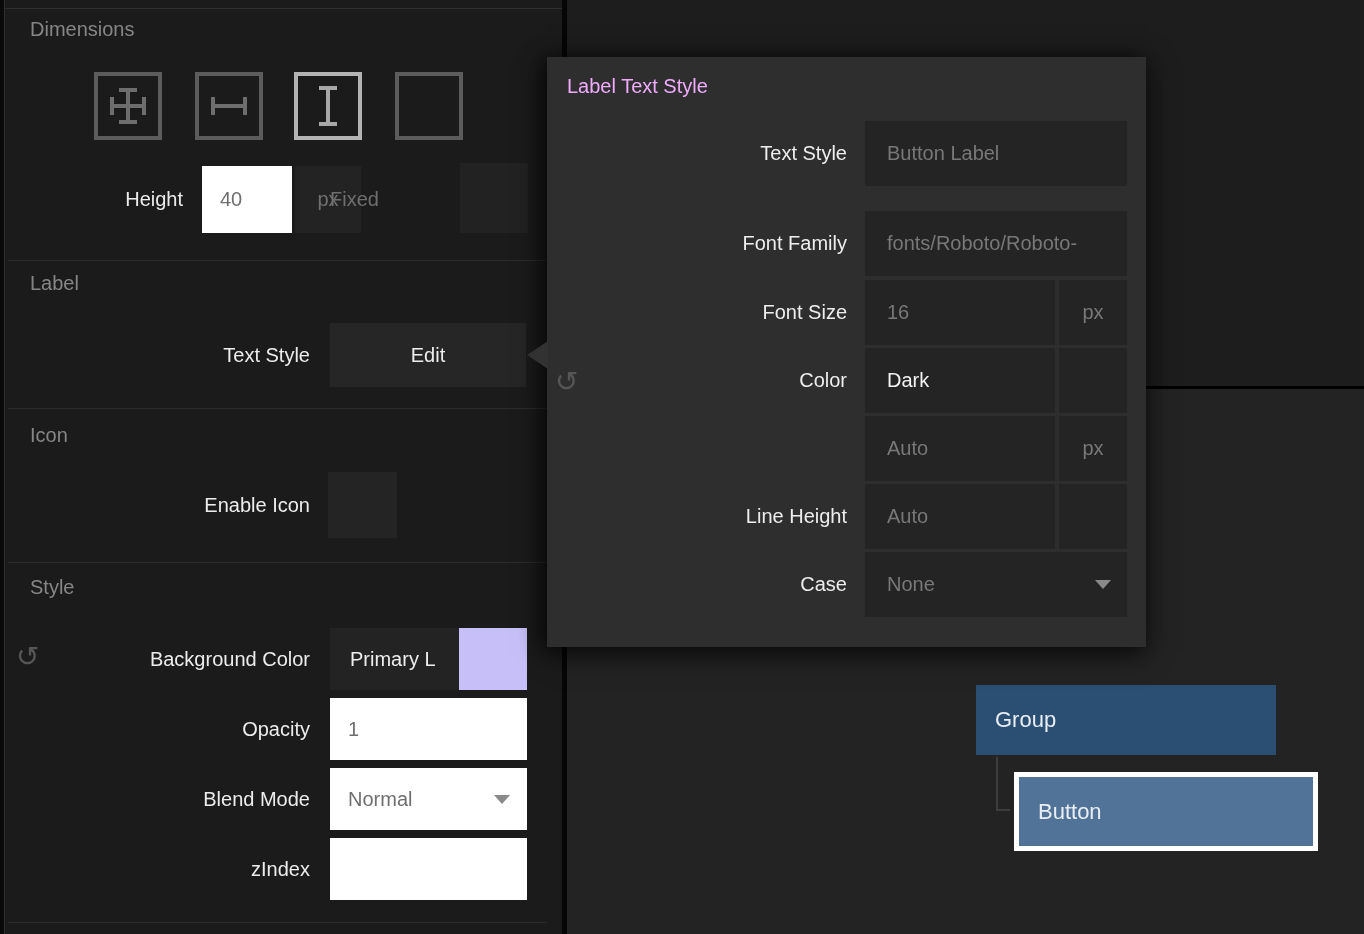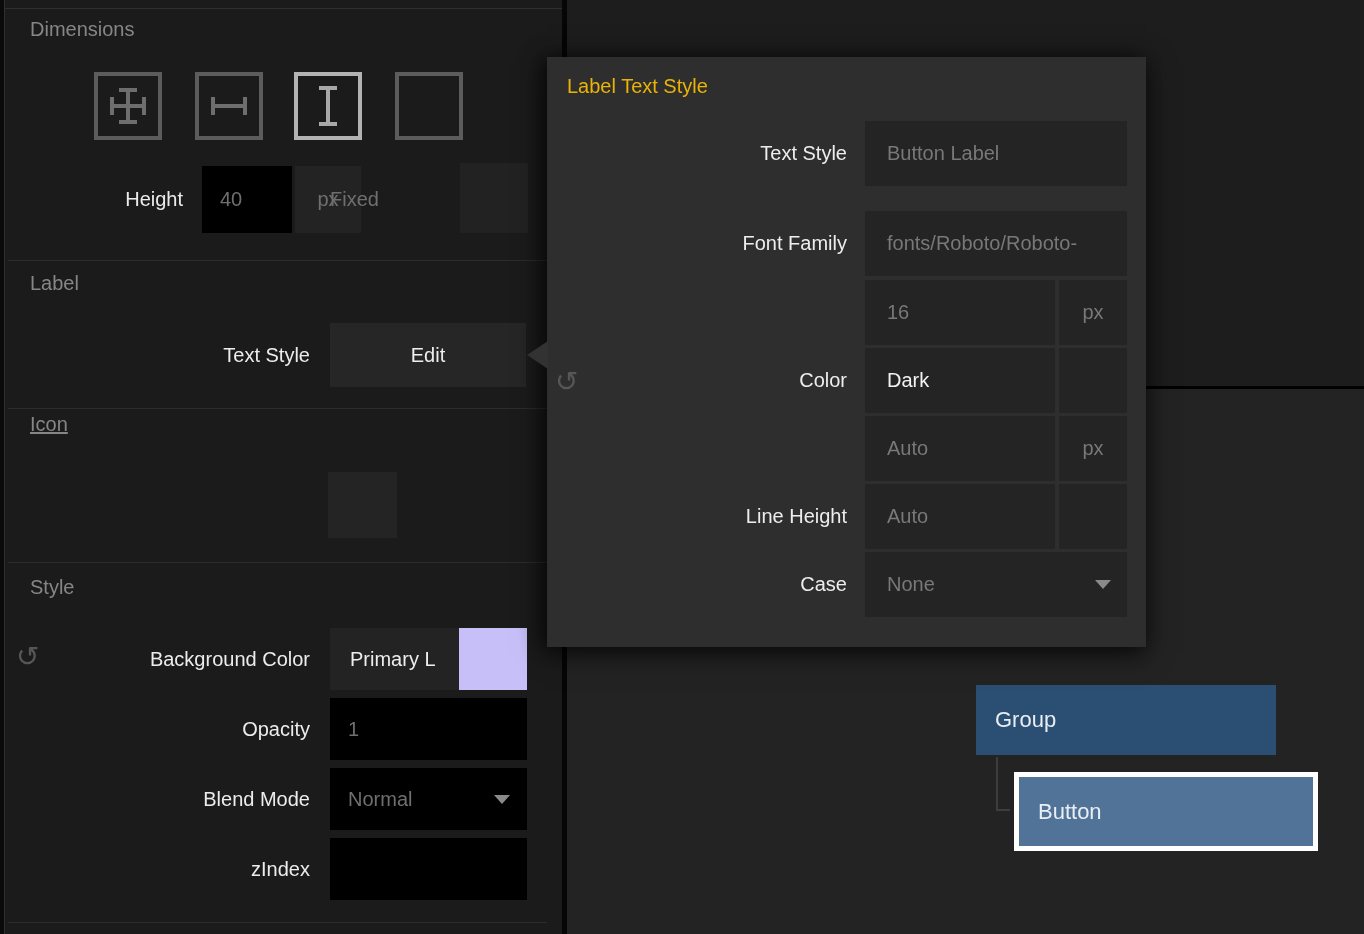--- a/index.html
+++ b/index.html
@@ -15,21 +15,21 @@
   .section-title{position:absolute;left:30px;font-size:20px;color:#868686;}
 
   .dim-btn{position:absolute;top:72px;width:68px;height:68px;border:4px solid #5c5c5c;
            background:transparent;display:flex;align-items:center;justify-content:center;padding:0;}
   .dim-btn svg{stroke:#6e6e6e;stroke-width:4;fill:none;}
   .dim-btn.selected{border-color:#b3b3b3;}
   .dim-btn.selected svg{stroke:#a8a8a8;}
 
   .row-label{position:absolute;font-size:20px;color:#ececec;display:flex;align-items:center;justify-content:flex-end;}
   .muted{color:#6f6f6f;}
-  .inp{position:absolute;background:#000000;color:#6f6f6f;font-size:20px;display:flex;align-items:center;padding-left:18px;}
+  .inp{position:absolute;background:#ffffff;color:#6f6f6f;font-size:20px;display:flex;align-items:center;padding-left:18px;}
   .unit{position:absolute;background:#232323;color:#6f6f6f;font-size:20px;display:flex;align-items:center;justify-content:center;}
   .checkbox{position:absolute;background:#222222;}
   .btn{position:absolute;background:#262626;color:#ededed;font-size:20px;display:flex;align-items:center;justify-content:center;border:none;padding:0;}
   .caret{width:0;height:0;border-left:8px solid transparent;border-right:8px solid transparent;border-top:9px solid #8a8a8a;}
   .caret-wrap{position:absolute;display:flex;align-items:center;justify-content:flex-end;}
   .reset{position:absolute;color:#565656;font-size:28px;line-height:28px;background:none;border:none;padding:0;}
   .swatch{position:absolute;}
 
   
   .canvas-top{position:absolute;left:562px;top:0;width:802px;height:386px;background:#1d1d1d;}
@@ -41,21 +41,21 @@
   .node-group{left:976px;top:685px;width:300px;height:70px;background:#2b4f72;}
   .node-button{left:1014px;top:772px;width:304px;height:79px;background:#517397;border:5px solid #ffffff;}
   .conn-v{position:absolute;left:996px;top:757px;width:2px;height:54px;background:#3d3d3d;}
   .conn-h{position:absolute;left:996px;top:809px;width:14px;height:2px;background:#3d3d3d;}
 
   
   .popup{position:absolute;left:547px;top:57px;width:599px;height:590px;background:#2e2e2e;
          box-shadow:0 6px 26px rgba(0,0,0,.65), -6px 0 18px rgba(0,0,0,.45);}
   .popup-beak{position:absolute;left:-20px;top:284px;width:0;height:0;
               border-top:14px solid transparent;border-bottom:14px solid transparent;border-right:21px solid #323232;}
-  .popup-title{position:absolute;left:20px;top:18px;font-size:20px;color:#eab308;}
+  .popup-title{position:absolute;left:20px;top:18px;font-size:20px;color:#f0abfc;}
   .prow-label{position:absolute;left:0;width:300px;height:65px;font-size:20px;color:#ededed;
               display:flex;align-items:center;justify-content:flex-end;}
   .pinp{position:absolute;left:318px;background:#242424;color:#787878;font-size:20px;height:65px;
         display:flex;align-items:center;padding-left:22px;overflow:hidden;white-space:nowrap;}
   .pinp.full{width:262px;}
   .pinp.val{width:190px;}
   .pinp.lit{color:#f2f2f2;}
   .punit{position:absolute;left:512px;width:68px;height:65px;background:#242424;color:#787878;font-size:20px;
          display:flex;align-items:center;justify-content:center;}
   .popup .reset{left:8px;top:311px;}
@@ -122,21 +122,22 @@
     <div class="checkbox" style="left:460px;top:163px;width:68px;height:70px;"></div>
 
     <div class="panel-divider" style="top:260px;"></div>
 
     <div class="section-title" style="top:272px;">Label</div>
     <div class="row-label" style="left:100px;top:323px;width:210px;height:64px;">Text Style</div>
     <button class="btn" style="left:330px;top:323px;width:196px;height:64px;">Edit</button>
 
     <div class="panel-divider" style="top:408px;"></div>
 
-    <div class="section-title" style="top:413px;text-decoration:underline;">Icon</div>
+    <div class="section-title" style="top:424px;">Icon</div>
+    <div class="row-label" style="left:100px;top:472px;width:210px;height:66px;">Enable Icon</div>
     <div class="checkbox" style="left:328px;top:472px;width:69px;height:66px;background:#242424;"></div>
 
     <div class="panel-divider" style="top:562px;"></div>
 
     <div class="section-title" style="top:576px;">Style</div>
 
     <button class="reset" style="left:16px;top:643px;">↺</button>
     <div class="row-label" style="left:60px;top:628px;width:250px;height:62px;">Background Color</div>
     <button class="btn" style="left:330px;top:628px;width:129px;height:62px;justify-content:flex-start;padding-left:20px;background:#232323;">Primary L</button>
     <div class="swatch" style="left:459px;top:628px;width:68px;height:62px;background:#c7bff7;"></div>
@@ -160,20 +161,21 @@
     <div class="popup-beak"></div>
     <div class="popup-title">Label Text Style</div>
     <button class="reset">↺</button>
 
     <div class="prow-label" style="top:64px;">Text Style</div>
     <div class="pinp full" style="top:64px;">Button Label</div>
 
     <div class="prow-label" style="top:154px;">Font Family</div>
     <div class="pinp full" style="top:154px;">fonts/Roboto/Roboto-</div>
 
+    <div class="prow-label" style="top:223px;">Font Size</div>
     <div class="pinp val" style="top:223px;">16</div>
     <div class="punit" style="top:223px;">px</div>
 
     <div class="prow-label" style="top:291px;">Color</div>
     <div class="pinp val lit" style="top:291px;">Dark</div>
     <div class="punit" style="top:291px;"></div>
 
     <div class="pinp val" style="top:359px;">Auto</div>
     <div class="punit" style="top:359px;">px</div>
 

